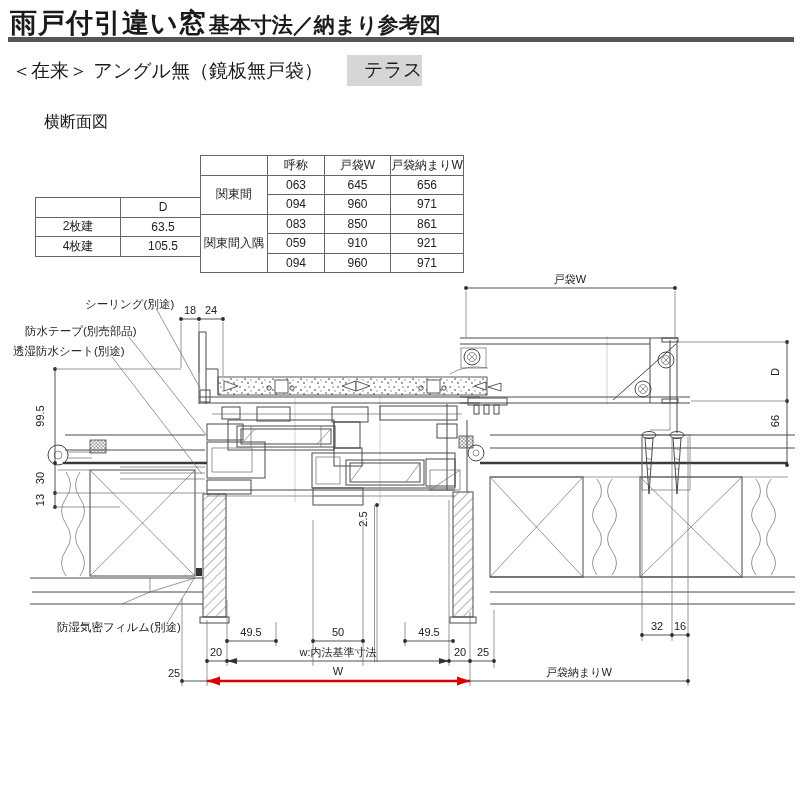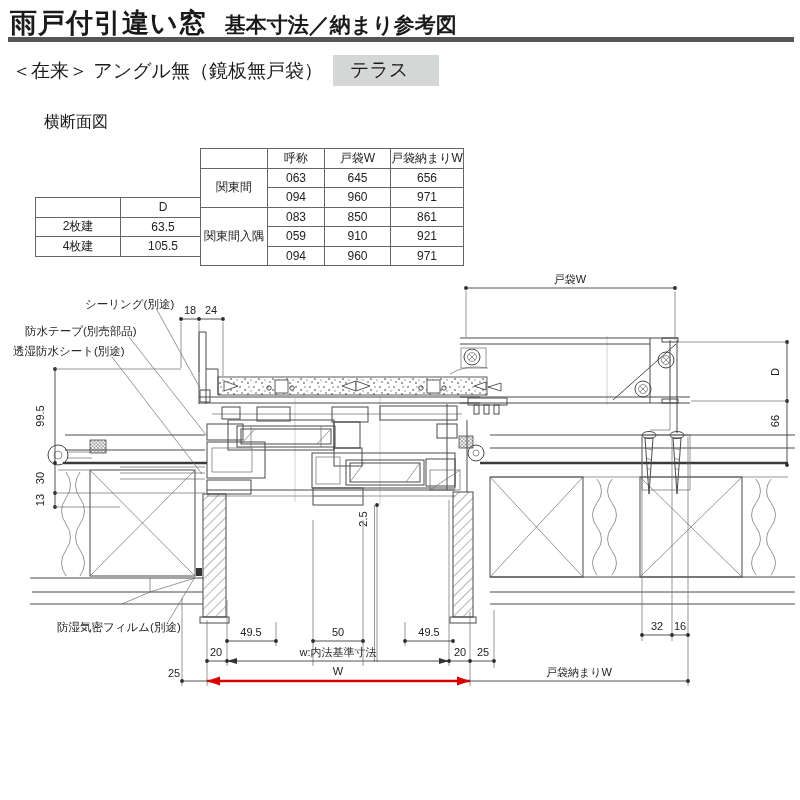--- a/index.html
+++ b/index.html
@@ -1,24 +1,24 @@
 <!DOCTYPE html>
 <html><head>
 <meta charset="utf-8">
 <style>
   html,body{margin:0;padding:0;background:#fff;}
   body{width:800px;height:800px;position:relative;font-family:"Liberation Sans","DejaVu Sans",sans-serif;color:#1a1a1a;overflow:hidden;}
   .abs{position:absolute;}
   
   #title-row{left:10px;top:5px;display:flex;align-items:baseline;gap:2px;white-space:nowrap;}
   #title-main{font-size:27px;font-weight:bold;letter-spacing:1px;}
-  #title-sub{font-size:21px;font-weight:bold;margin-left:16px;}
+  #title-sub{font-size:21px;font-weight:bold;}
   #title-rule{left:8px;top:37px;width:786px;height:5px;background:#565656;}
   #spec-row{left:12px;top:55px;display:flex;align-items:center;font-size:19px;}
-  #terrace-badge{margin-left:10px;background:#d5d7d6;padding:2px 31px 3px 17px;font-size:19px;}
+  #terrace-badge{margin-left:24px;background:#d5d7d6;padding:2px 0 3px 17px;font-size:19px;}
   #section-label{left:12px;top:112px;font-size:16px;margin-left:32px;}
   
   table.tbl{position:absolute;border-collapse:collapse;table-layout:fixed;font-size:12px;color:#222;}
   table.tbl td{border:1px solid #666;text-align:center;padding:0;height:18.5px;vertical-align:middle;background:#fff;}
   
   #drawing{left:0;top:270px;}
   .ln{stroke:#4a4a4a;stroke-width:1;fill:none;}
   .lt{stroke:#6a6a6a;stroke-width:0.7;fill:none;}
   .thk{stroke:#3a3a3a;stroke-width:2.6;fill:none;}
   .dim{stroke:#3f3f3f;stroke-width:0.9;fill:none;}
@@ -56,21 +56,21 @@
         <td>2枚建</td>
       <td>63.5</td>
       </tr>
   <tr>
         <td>4枚建</td>
       <td>105.5</td>
       </tr>
 </tbody>
   </table>
 
-<table class="tbl" style="left:200px;top:148px;width:263px">
+<table class="tbl" style="left:200px;top:155px;width:263px">
   <colgroup>
       <col style="width:67px">
       <col style="width:57px">
       <col style="width:66px">
       <col style="width:73px">
     </colgroup>
   <tbody>
       <tr>
     <td></td>
     <td>呼称</td>

